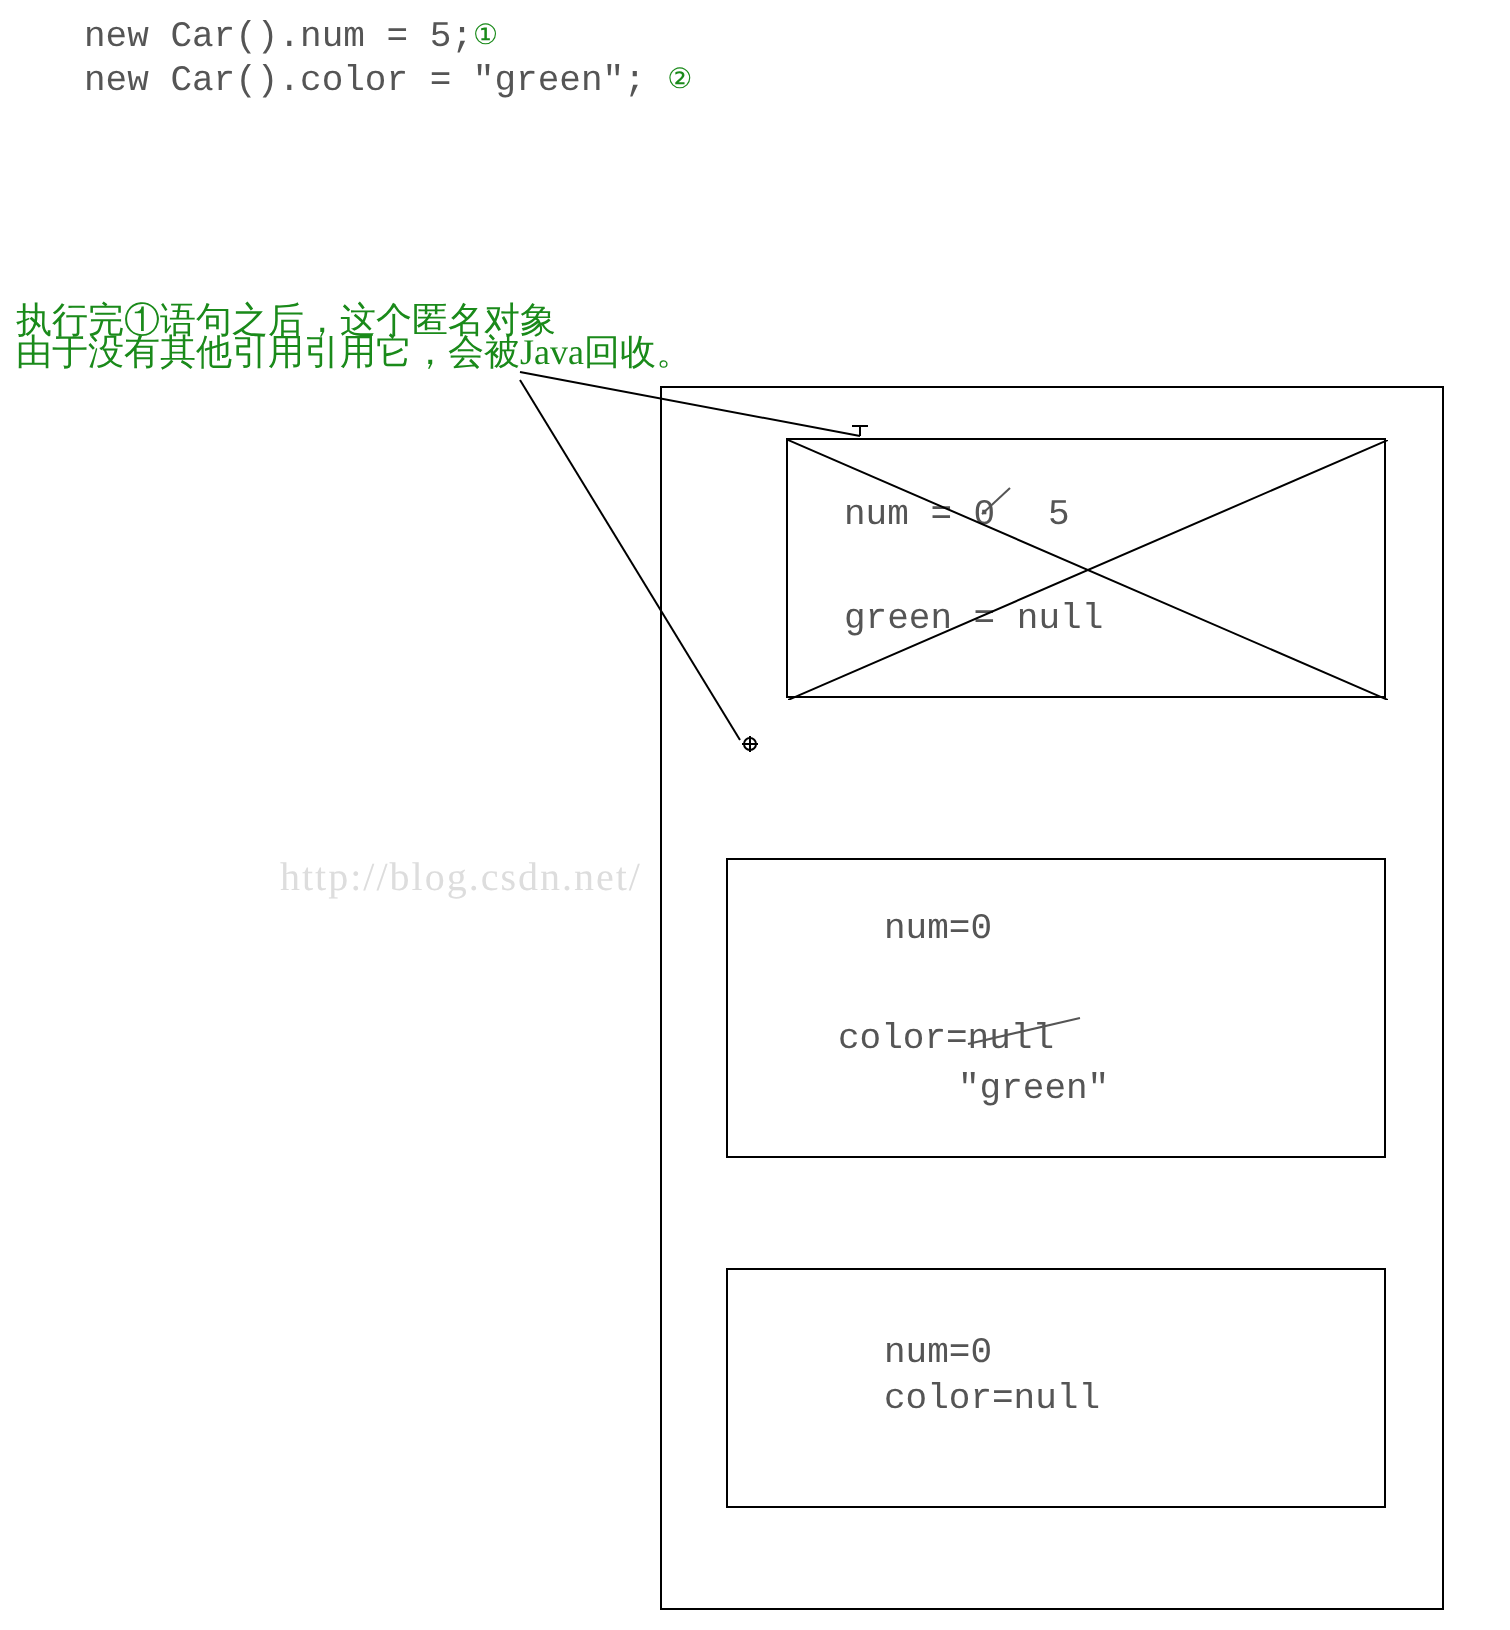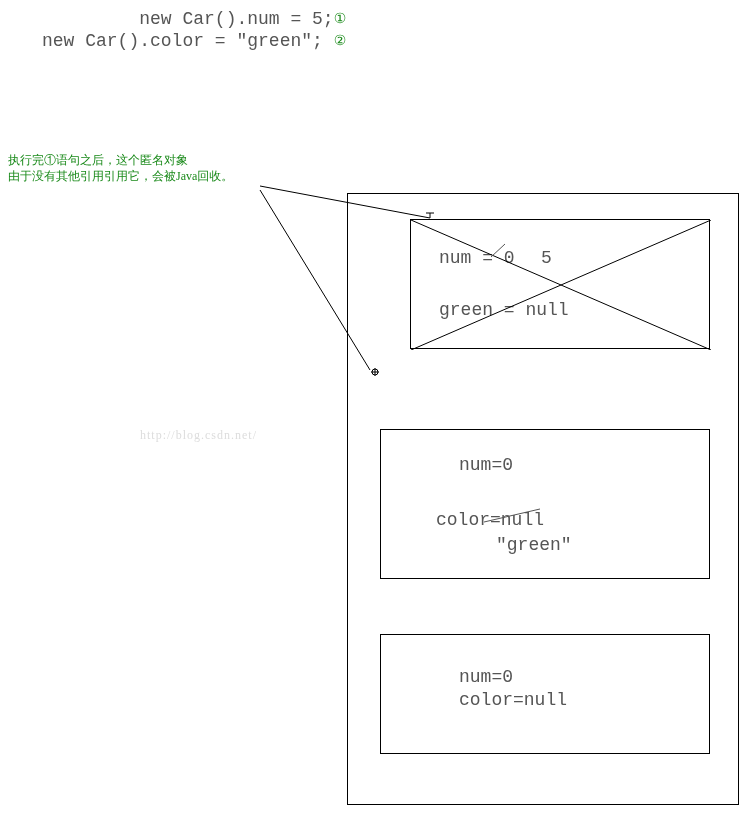--- a/index.html
+++ b/index.html
@@ -12,56 +12,54 @@
     position: relative;
     overflow: hidden;
   }
   .code-block {
     position: absolute;
     top: 8px;
     left: 42px;
     font-size: 18px;
     line-height: 22px;
     color: #555555;
-    text-align: right;
   }
   .code-line {
     white-space: pre;
   }
   .circ {
     color: #1a8a1a;
     font-size: 14px;
     vertical-align: 1px;
   }
   .annotation {
     position: absolute;
     top: 152px;
     left: 8px;
     color: #1a8a1a;
     font-family: "SimSun", "宋体", serif;
-    font-size: 12px;
+    font-size: 18px;
     line-height: 16px;
   }
   .watermark {
     position: absolute;
     top: 428px;
     left: 140px;
     color: #dddddd;
     font-family: "SimSun", serif;
-    font-size: 12px;
+    font-size: 20px;
     letter-spacing: 1px;
   }
   .heap {
     position: absolute;
     top: 193px;
     left: 330px;
     width: 390px;
     height: 610px;
     border: 1px solid #000000;
-    margin-left: 17px;
   }
   .obj-box {
     position: absolute;
     border: 1px solid #000000;
     box-sizing: border-box;
   }
   .obj1 {
     top: 25px;
     left: 62px;
     width: 300px;

